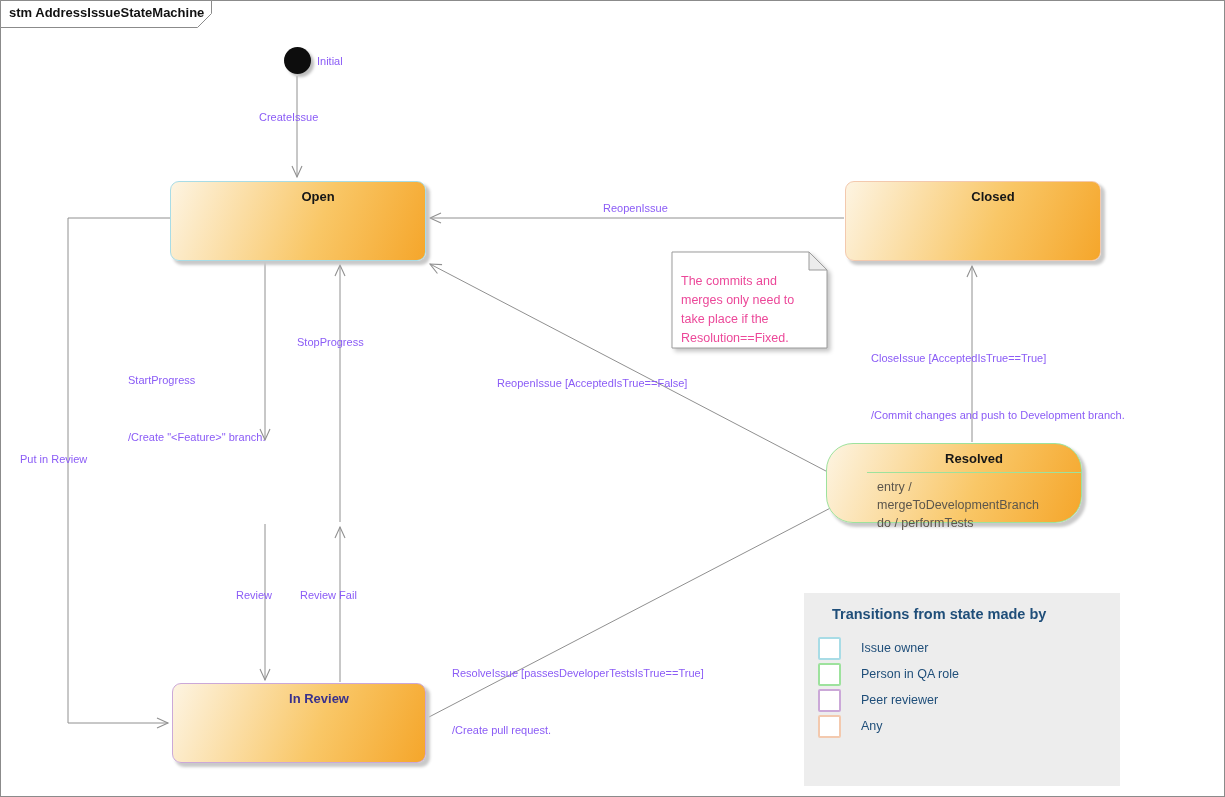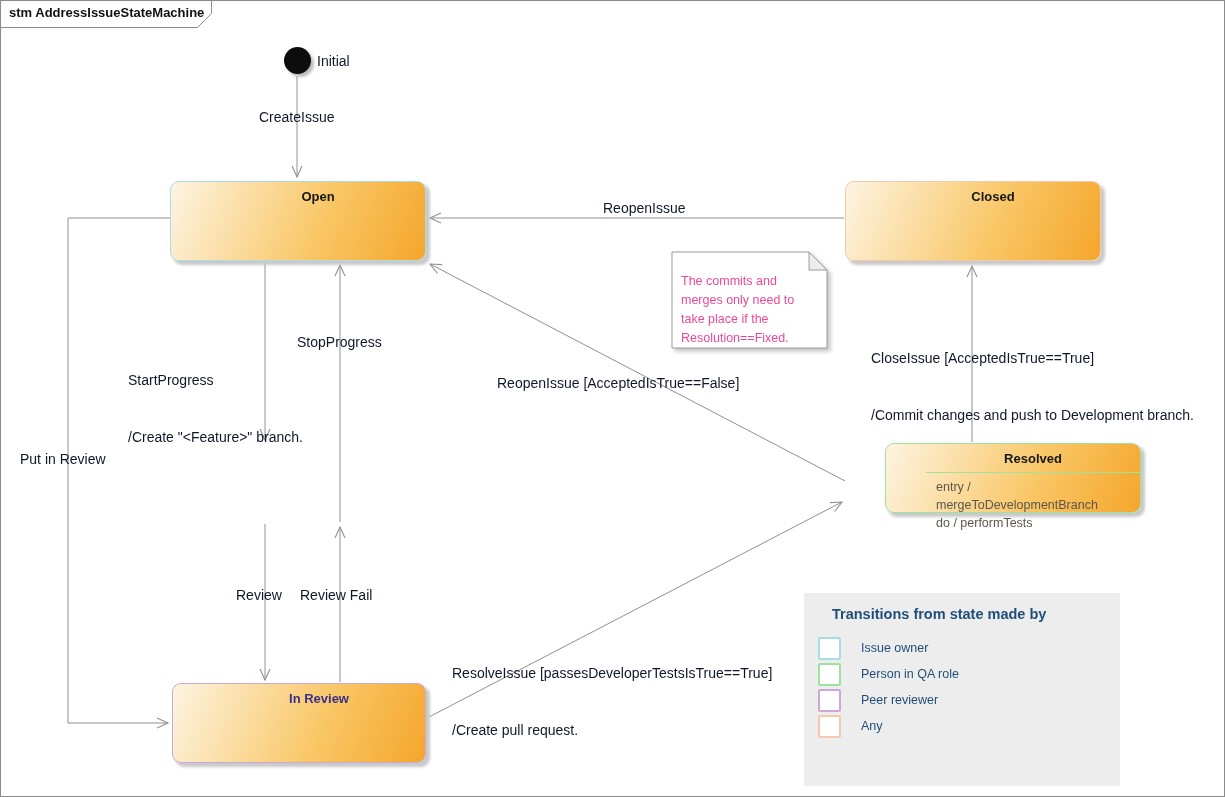--- a/index.html
+++ b/index.html
@@ -23,21 +23,21 @@
     display:flex;flex-direction:column;padding-left:40px;
   }
   .state-title{
     height:28px;display:flex;align-items:center;justify-content:center;
     font-size:13px;font-weight:bold;color:#161616;flex:0 0 auto;
   }
   .state-divider{height:0;border-top:1px solid;margin:0;flex:0 0 auto;}
   .state-body{
     padding:5px 10px 0 10px;font-size:12.5px;color:#5c564c;line-height:18px;
   }
-  .lbl{position:absolute;font-size:14px;color:#0f172a;white-space:pre;line-height:19px;}
+  .lbl{position:absolute;font-size:11px;color:#8b5cf6;white-space:pre;line-height:19px;}
   .note-text{
     position:absolute;left:681px;top:272px;width:126px;font-size:12.5px;line-height:19px;color:#ec4899;
   }
   .legend{
     position:absolute;left:804px;top:593px;width:316px;height:193px;background:#ededed;
   }
   .legend-title{
     position:absolute;left:28px;top:13px;font-size:14.5px;font-weight:bold;color:#1f4e79;white-space:pre;
   }
   .legend-item{position:absolute;left:14px;height:22px;display:flex;align-items:center;gap:9px;}
@@ -88,21 +88,21 @@
 
   <div class="state" style="left: 170px; top: 181px; width: 256px; height: 80px; border-color: rgb(168, 220, 230);">
     <div class="state-title">Open</div>
   </div>
 
   <div class="state" style="left: 845px; top: 181px; width: 256px; height: 80px; border-color: rgb(243, 201, 174);">
     <div class="state-title">Closed</div>
   </div>
 
 
-  <div class="state" style="left: 885px; top: 443px; width: 256px; height: 70px; border-color: rgb(157, 226, 157);">
+  <div class="state" style="left: 826px; top: 443px; width: 256px; height: 80px; border-color: rgb(157, 226, 157); border-radius: 27px;">
     <div class="state-title">Resolved</div>
     <div class="state-divider" style="border-top-color: rgb(157, 226, 157);"></div>
     <div class="state-body">
       <div>entry / mergeToDevelopmentBranch</div>
       <div>do / performTests</div>
     </div>
   </div>
 
   <div class="state" style="left: 172px; top: 683px; width: 254px; height: 80px; border-color: rgb(203, 168, 216);">
     <div class="state-title" style="color: rgb(57, 49, 140);">In Review</div>

